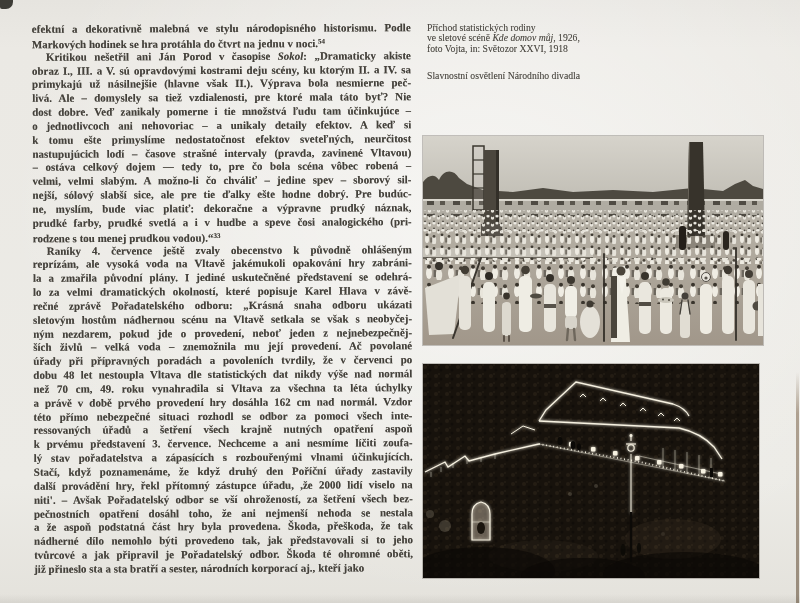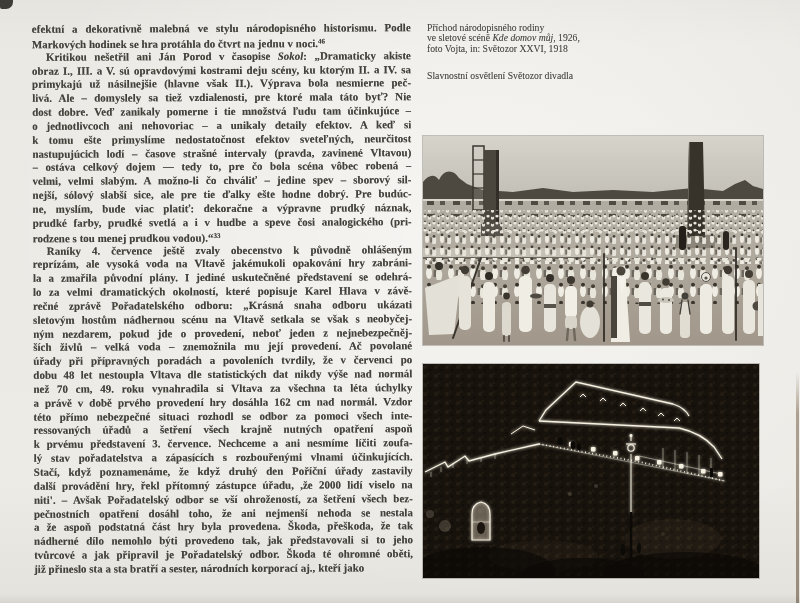--- a/index.html
+++ b/index.html
@@ -43,21 +43,21 @@
 </style>
 </head>
 <body>
 
 <div class="corner-blot"></div>
 <div class="right-edge-line"></div>
 <div class="bottom-shade"></div>
 
 <div id="text-column">
     <div class="tline">efektní a dekorativně malebná ve stylu národopisného historismu. Podle</div>
-    <div class="tline lastline">Markových hodinek se hra protáhla do čtvrt na jednu v noci.<span class="sup">46</span></div>
+    <div class="tline lastline">Markových hodinek se hra protáhla do čtvrt na jednu v noci.<span class="sup">54</span></div>
     <div class="tline ind">Kritikou nešetřil ani Ján Porod v časopise <span class="it">Sokol</span>: „Dramaticky akiste</div>
     <div class="tline">obraz I., III. a V. sú opravdovými kostrami deju scény, ku ktorým II. a IV. sa</div>
     <div class="tline">primykajú už násilnejšie (hlavne však II.). Výprava bola nesmierne peč-</div>
     <div class="tline">livá. Ale – domyslely sa tiež vzdialenosti, pre ktoré mala táto byť? Nie</div>
     <div class="tline">dost dobre. Veď zanikaly pomerne i tie množstvá ľudu tam účinkujúce –</div>
     <div class="tline">o jednotlivcoch ani nehovoriac – a unikaly detaily efektov. A keď si</div>
     <div class="tline">k tomu ešte primyslíme nedostatočnost efektov sveteľných, neurčitost</div>
     <div class="tline">nastupujúcich lodí – časove strašné intervaly (pravda, zavinené Vltavou)</div>
     <div class="tline">– ostáva celkový dojem — tedy to, pre čo bola scéna vôbec robená –</div>
     <div class="tline">velmi, velmi slabým. A možno-li čo chváliť – jedine spev – sborový sil-</div>
@@ -86,26 +86,26 @@
     <div class="tline">niti'. – Avšak Pořadatelský odbor se vší ohrožeností, za šetření všech bez-</div>
     <div class="tline">pečnostních opatření dosáhl toho, že ani nejmenší nehoda se nestala</div>
     <div class="tline">a že aspoň podstatná část hry byla provedena. Škoda, přeškoda, že tak</div>
     <div class="tline">nádherné dílo nemohlo býti provedeno tak, jak představovali si to jeho</div>
     <div class="tline">tvůrcové a jak připravil je Pořadatelský odbor. Škoda té ohromné oběti,</div>
     <div class="tline lastline">již přineslo sta a sta bratří a sester, národních korporací aj., kteří jako</div>
   </div>
 
 <div id="captions">
   <div class="caption" id="caption-0">
-      <div class="cap-line">Příchod národopisného rodiny</div>
+      <div class="cap-line">Příchod statistických rodiny</div>
       <div class="cap-line">ve sletové scéně <span class="it">Kde domov můj</span>, 1926,</div>
       <div class="cap-line">foto Vojta, in: Světozor XXVI, 1918</div>
     </div>
   <div class="caption" id="caption-1">
-      <div class="cap-line">Slavnostní osvětlení Světozor divadla</div>
+      <div class="cap-line">Slavnostní osvětlení Národního divadla</div>
     </div>
 </div>
 
 <div class="photo" id="photo-top" aria-label="crowd-procession-photo">
   <svg width="340" height="209" viewBox="0 0 340 209">
     <defs>
       <linearGradient id="sky" x1="0" y1="0" x2="0" y2="1">
         <stop offset="0" stop-color="#d6d3cb"></stop>
           <stop offset="1" stop-color="#c1beb5"></stop>
       </linearGradient>

